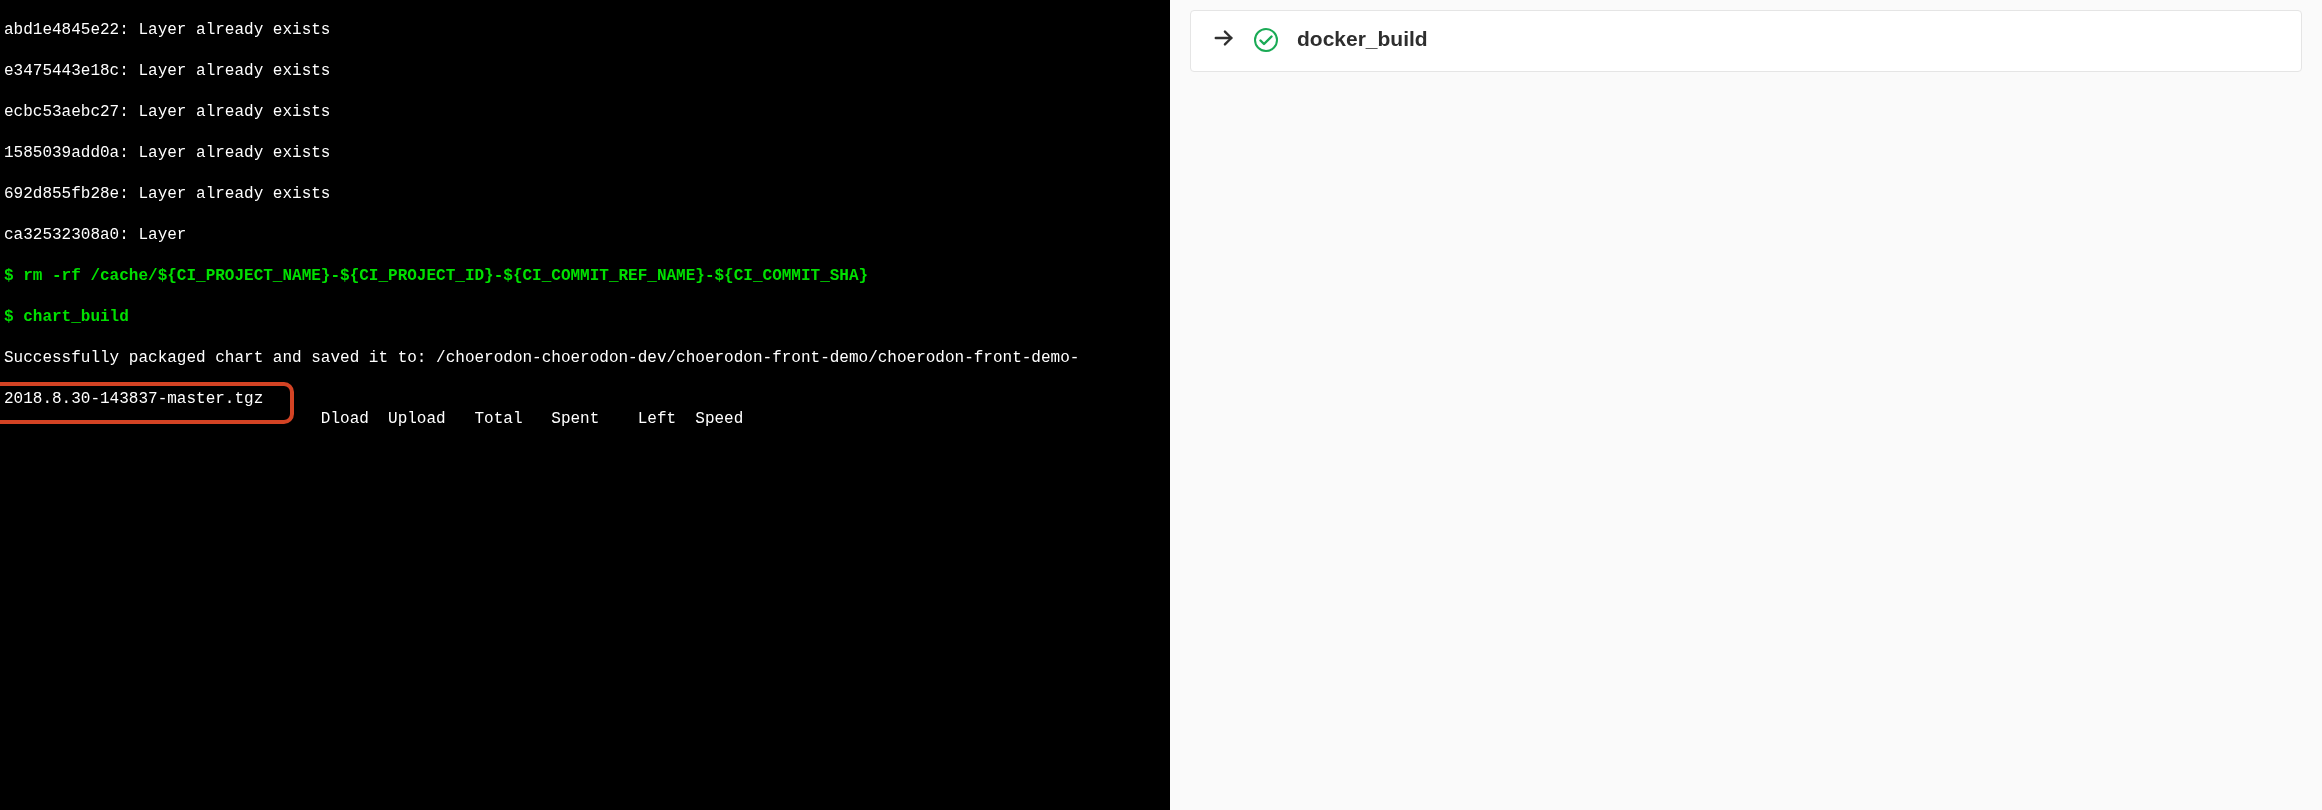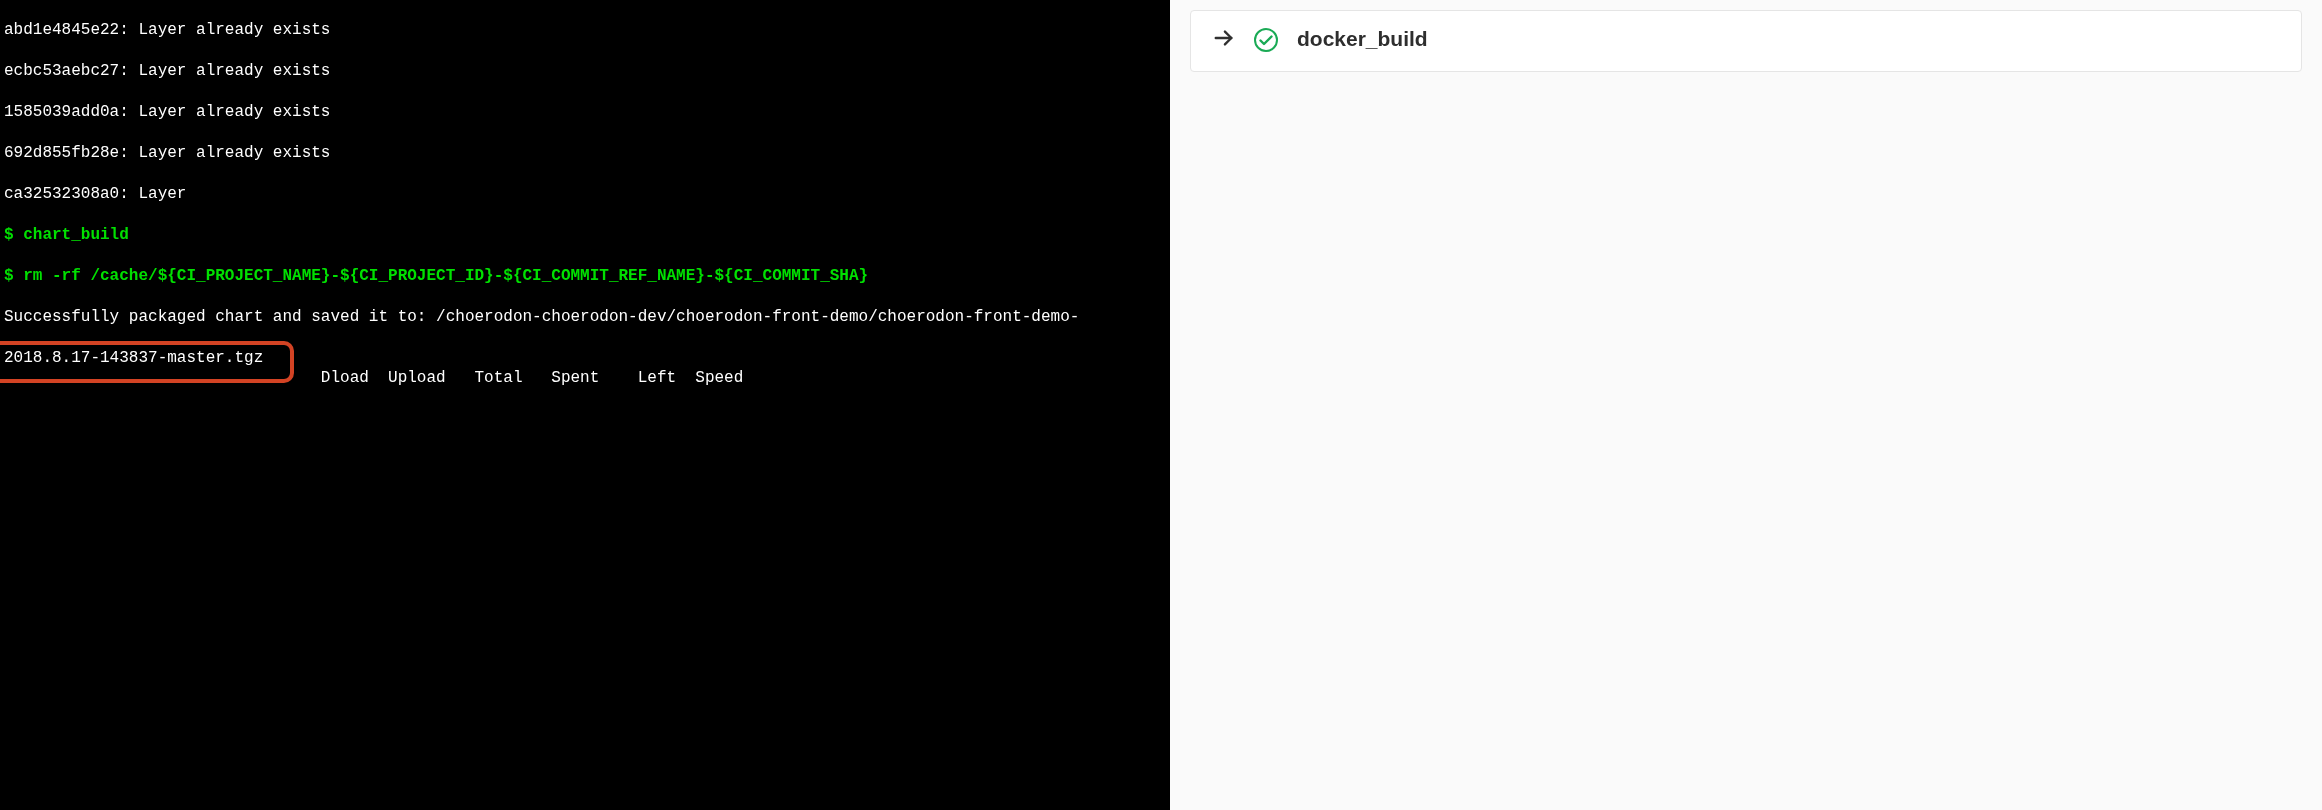--- a/index.html
+++ b/index.html
@@ -68,28 +68,29 @@
     width: 26px;
     height: 26px;
   }
   .status-icon svg { display: block; }
 </style>
 </head>
 <body>
 
 <div class="terminal-pane">
 <span class="term-line">abd1e4845e22: Layer already exists</span>
+<span class="term-line">e3475443e18c: Layer already exists</span>
 <span class="term-line">ecbc53aebc27: Layer already exists</span>
 <span class="term-line">1585039add0a: Layer already exists</span>
 <span class="term-line">692d855fb28e: Layer already exists</span>
 <span class="term-line">ca32532308a0: Layer</span>
+<span class="term-line"><span class="prompt">$ </span><span class="cmd">rm -rf /cache/${CI_PROJECT_NAME}-${CI_PROJECT_ID}-${CI_COMMIT_REF_NAME}-${CI_COMMIT_SHA}</span></span>
 <span class="term-line"><span class="prompt">$ </span><span class="cmd">chart_build</span></span>
-<span class="term-line"><span class="prompt">$ </span><span class="cmd">rm -rf /cache/${CI_PROJECT_NAME}-${CI_PROJECT_ID}-${CI_COMMIT_REF_NAME}-${CI_COMMIT_SHA}</span></span>
 <span class="term-line">Successfully packaged chart and saved it to: /choerodon-choerodon-dev/choerodon-front-demo/choerodon-front-demo-</span>
-<span class="term-line highlight-box"><span>2018.8.17-143837-master.tgz</span><span class="highlight-overlay"></span></span>
+<span class="term-line highlight-box"><span>2018.8.30-143837-master.tgz</span><span class="highlight-overlay"></span></span>
 <span class="term-line">                                 Dload  Upload   Total   Spent    Left  Speed</span>
 <span class="term-line"></span>
 
 
 
 </div>
 
 <div class="side-gutter"></div>
 
 <div class="side-panel">

